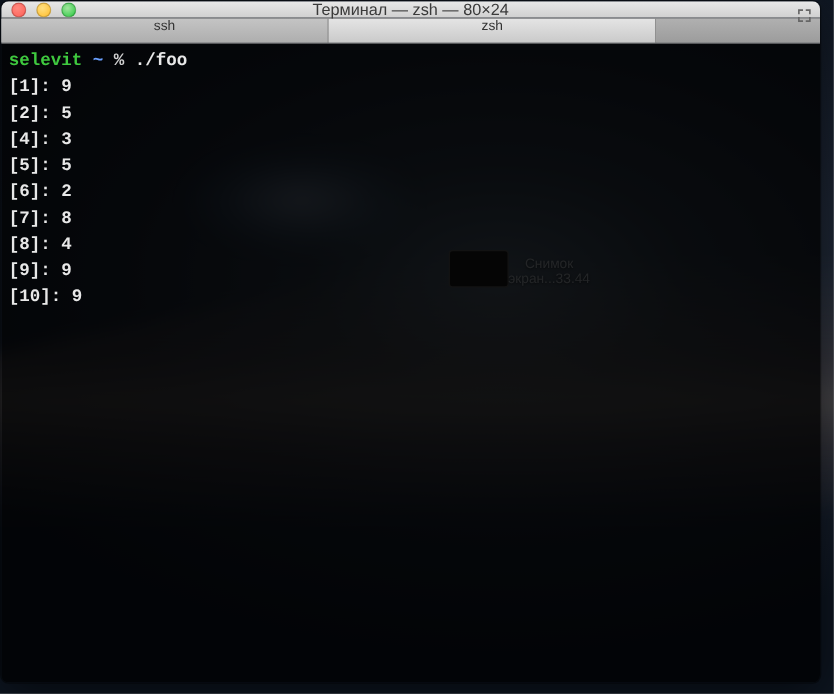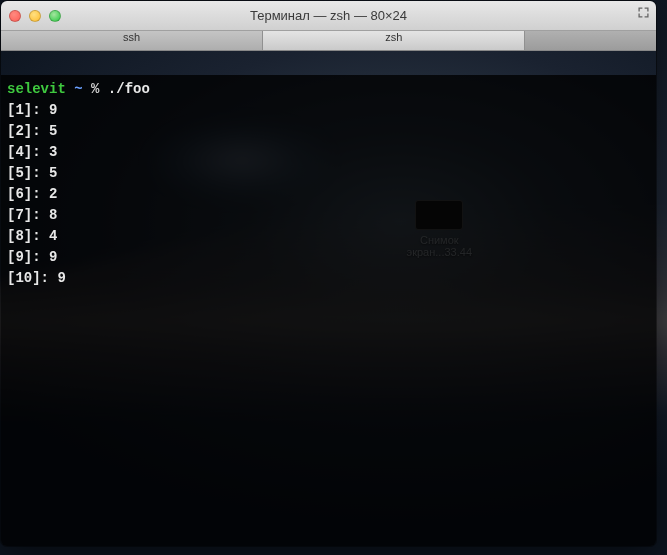--- a/index.html
+++ b/index.html
@@ -24,21 +24,21 @@
     top: 200px; left: -50px;
     width: 900px; height: 260px;
     background: linear-gradient(12deg, transparent 30%, rgba(120,100,90,0.28) 45%, rgba(160,140,120,0.32) 52%, rgba(120,100,90,0.25) 60%, transparent 78%);
     transform: rotate(-12deg);
     filter: blur(6px);
   }
   .desktop-icon {
     position: absolute;
     top: 200px; right: 195px;
     display: flex;
-    flex-direction: column;
+    flex-direction: row;
     align-items: center;
     color: #a0a8b0;
     font-size: 11px;
     text-shadow: 0 1px 2px rgba(0,0,0,0.6);
   }
   .desktop-icon-box {
     width: 48px; height: 30px;
     background: #1a1a1a;
     border: 1px solid #555;
     border-radius: 3px;
@@ -50,21 +50,21 @@
     position: absolute;
     top: 1px; left: 1px;
     width: 655px; height: 545px;
     border-radius: 6px;
     overflow: hidden;
     box-shadow: 0 8px 40px rgba(0,0,0,0.6), 0 0 0 1px rgba(0,0,0,0.4);
     display: flex;
     flex-direction: column;
   }
   .titlebar {
-    height: 30px;
+    height: 14px;
     background: linear-gradient(#e8e8e8, #d0d0d0);
     border-bottom: 1px solid #a0a0a0;
     display: flex;
     align-items: center;
     position: relative;
     flex-shrink: 0;
   }
   .traffic-lights {
     display: flex;
     gap: 8px;
@@ -126,21 +126,20 @@
   .terminal-body {
     flex: 1;
     background: rgba(0,0,0,0.78);
     padding: 4px 6px;
     font-family: Menlo, Monaco, "Courier New", monospace;
     font-size: 14px;
     line-height: 1.5;
     color: #f0f0f0;
     font-weight: bold;
     overflow: hidden;
-    margin-top: 24px;
   }
   .prompt-user { color: #3fc93f; }
   .prompt-tilde { color: #6aa0ff; }
   .prompt-sym { color: #d0d0d0; }
   .cmd-text { color: #e8e8e8; }
   .out-line { color: #e8e8e8; white-space: pre; }
   .cursor-block {
     display: inline-block;
     width: 8px; height: 15px;
     background: #b0b0b0;

